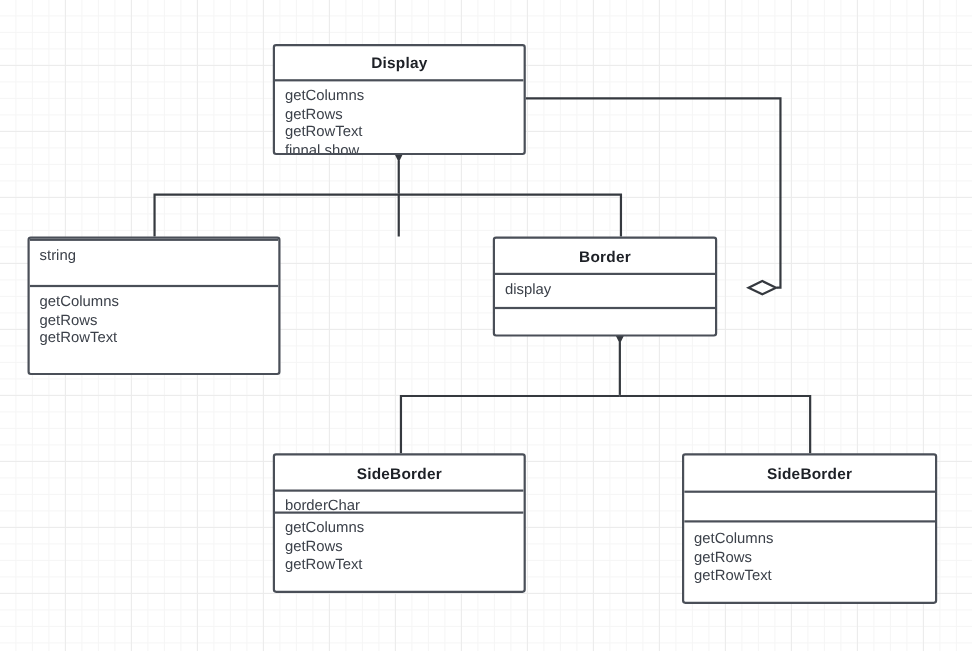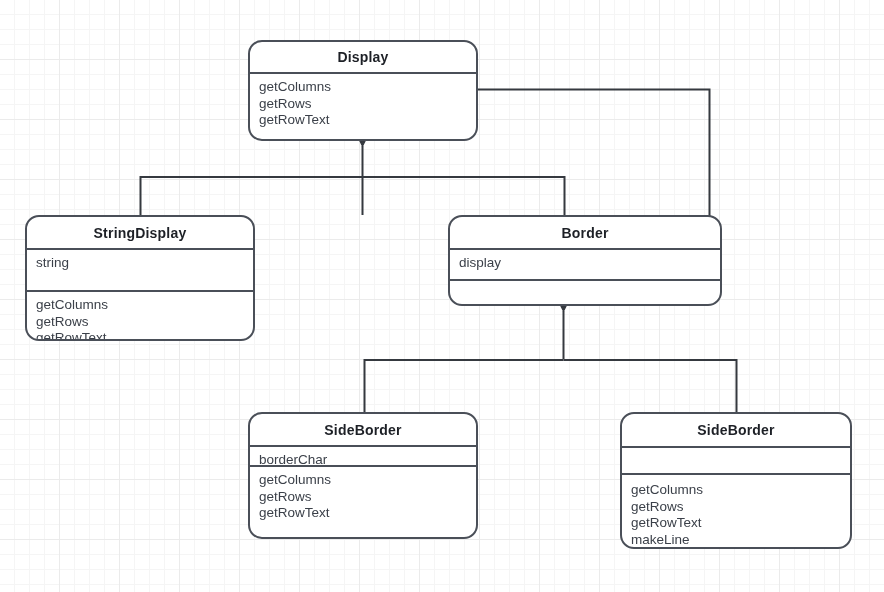--- a/index.html
+++ b/index.html
@@ -27,21 +27,21 @@
     left: 0; top: 0;
     width: 884px;
     height: 592px;
     pointer-events: none;
   }
   .uml-class {
     position: absolute;
     box-sizing: border-box;
     background: #ffffff;
     border: 2px solid #4a4f58;
-    border-radius: 14px;
+    border-radius: 3px;
     overflow: hidden;
     z-index: 2;
   }
   .uml-header {
     box-sizing: border-box;
     text-align: center;
     font-weight: bold;
     font-size: 14px;
     color: #1d2026;
     letter-spacing: 0.2px;
@@ -96,36 +96,36 @@
       <line x1="563.5" y1="359" x2="563.5" y2="311" stroke="#35393f" stroke-width="2" marker-end="url(#solid-tri)"></line>
     </g>
   </svg>
 
   <div class="uml-class" style="left:248px; top:40px; width:230px; height:101px;">
     <div class="uml-header" style="height:30px;">Display</div>
     <div class="uml-compartment" style="height:69px;">
       <div class="member">getColumns</div>
       <div class="member">getRows</div>
       <div class="member">getRowText</div>
+      <div class="member">finnal show</div>
     </div>
   </div>
 
   <div class="uml-class" style="left:25px; top:215px; width:230px; height:126px;">
-    <div class="uml-header" style="height:31px;">StringDisplay</div>
     <div class="uml-compartment" style="height:42px;">
       <div class="member">string</div>
     </div>
     <div class="uml-compartment" style="height:64px;">
       <div class="member">getColumns</div>
       <div class="member">getRows</div>
       <div class="member">getRowText</div>
     </div>
   </div>
 
-  <div class="uml-class" style="left:448px; top:215px; width:274px; height:91px;">
+  <div class="uml-class" style="left:448px; top:215px; width:204px; height:91px;">
     <div class="uml-header" style="height:31px;">Border</div>
     <div class="uml-compartment" style="height:31px;">
       <div class="member">display</div>
     </div>
     <div class="uml-compartment empty" style="height:29px;"></div>
   </div>
 
   <div class="uml-class" style="left:248px; top:412px; width:230px; height:127px;">
     <div class="uml-header" style="height:31px;">SideBorder</div>
     <div class="uml-compartment" style="height:20px;">
@@ -138,17 +138,16 @@
     </div>
   </div>
 
   <div class="uml-class" style="left:620px; top:412px; width:232px; height:137px;">
     <div class="uml-header" style="height:32px;">SideBorder</div>
     <div class="uml-compartment empty" style="height:27px;"></div>
     <div class="uml-compartment" style="height:78px; padding-top:7px;">
       <div class="member">getColumns</div>
       <div class="member">getRows</div>
       <div class="member">getRowText</div>
-      <div class="member">makeLine</div>
     </div>
   </div>
 
 </div>
 
 </body></html>

